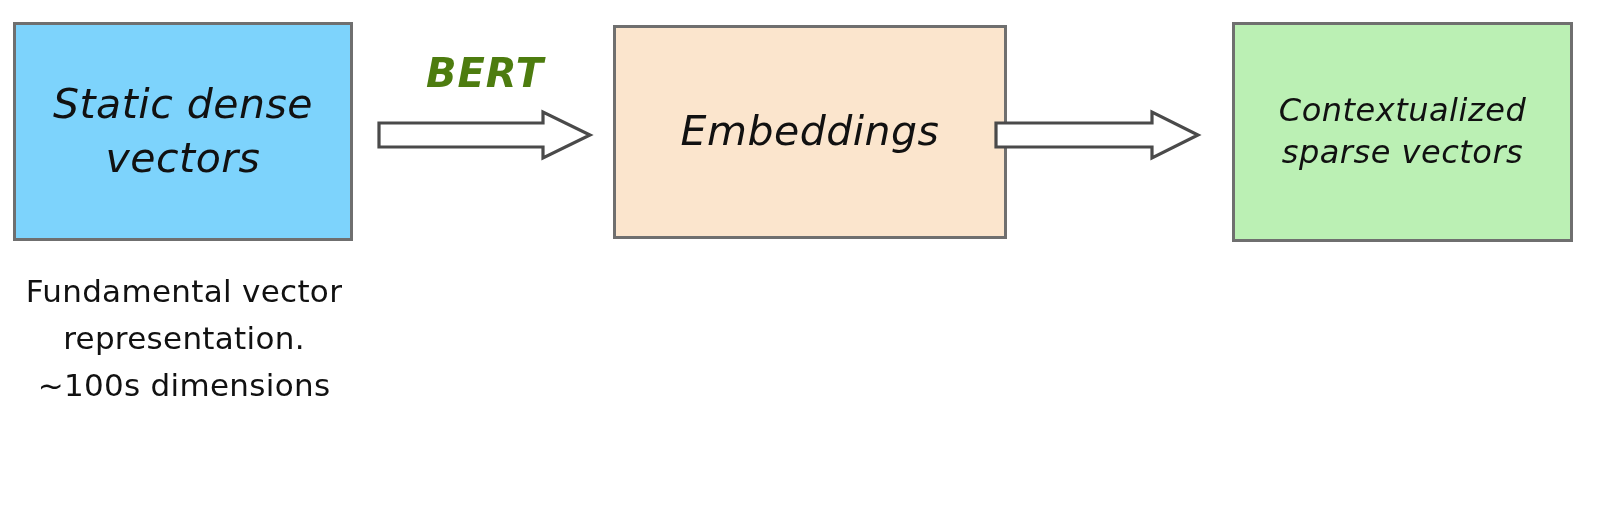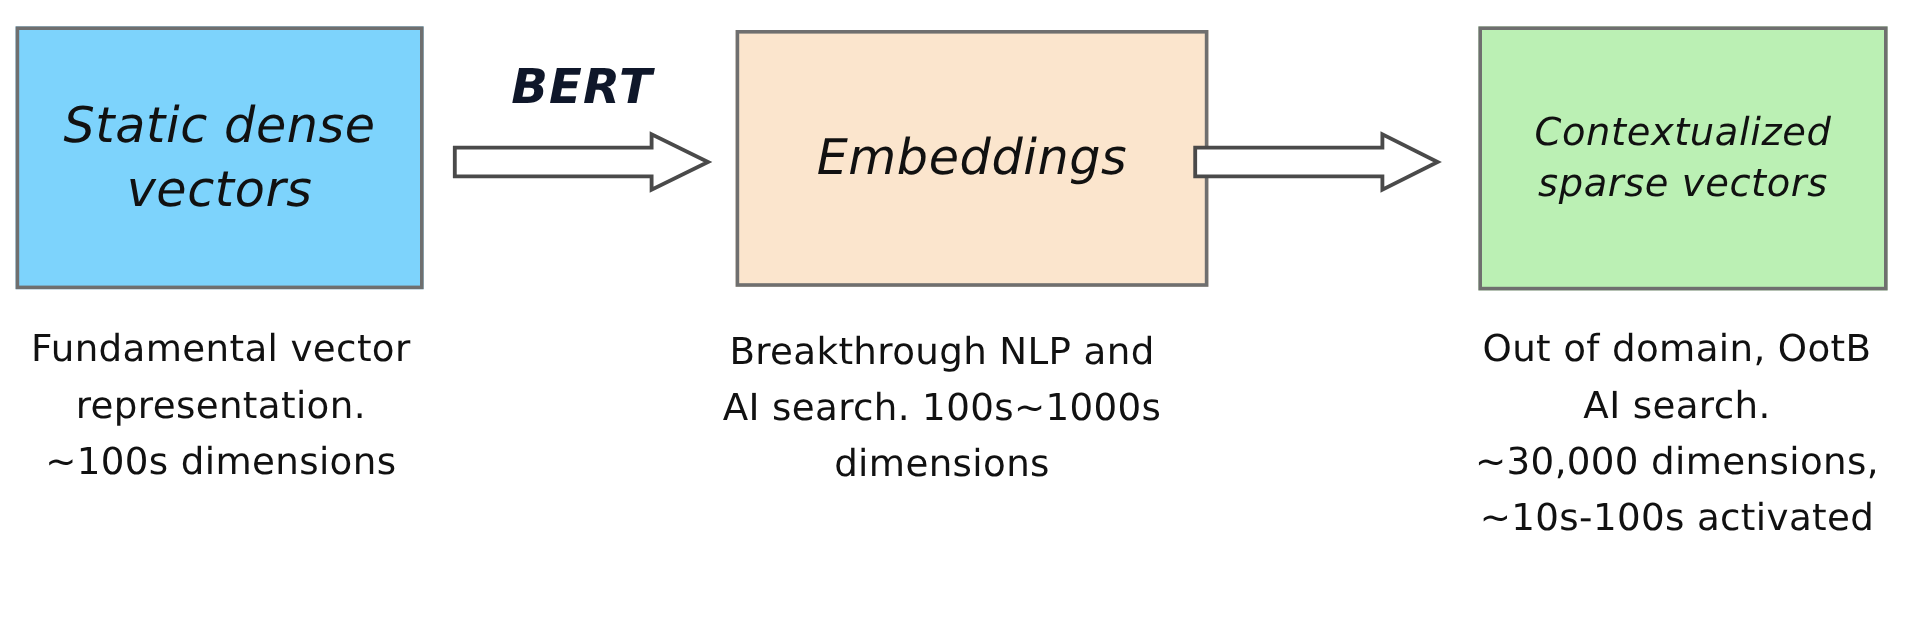--- a/index.html
+++ b/index.html
@@ -68,21 +68,21 @@
 
   .arrow-svg { display: block; width: 100%; height: 100%; }
 
   
   .arrow-label {
     position: absolute;
     font-family: "DejaVu Sans", sans-serif;
     font-style: italic;
     font-weight: 700;
     font-size: 40px;
-    color: #0f172a;
+    color: #4d7c0f;
     letter-spacing: 1px;
     text-align: center;
     white-space: nowrap;
   }
   #label-bert  { left: 400px; top: 50px;  width: 170px; }
   #label-elser { left: 1000px; top: 46px; width: 180px; }
 </style>
 </head>
 <body>
 
@@ -99,32 +99,25 @@
   <div class="arrow-label" id="label-bert">BERT</div>
   <div class="arrow-group" id="arrow-bert">
     <svg class="arrow-svg" viewBox="0 0 220 60" preserveAspectRatio="none">
       <polygon points="4,18 168,18 168,7 215,30 168,53 168,42 4,42" fill="#ffffff" stroke="#4a4a4a" stroke-width="3.2" stroke-linejoin="miter"></polygon>
     </svg>
   </div>
 
   <div class="node-box" id="box-embed">
     <span class="node-label">Embeddings</span>
   </div>
-  <div class="caption" id="cap-embed">Breakthrough NLP and
-AI search. 100s~1000s
-dimensions</div>
 
   <div class="arrow-group" id="arrow-elser">
     <svg class="arrow-svg" viewBox="0 0 210 60" preserveAspectRatio="none">
       <polygon points="4,18 160,18 160,7 206,30 160,53 160,42 4,42" fill="#ffffff" stroke="#4a4a4a" stroke-width="3.2" stroke-linejoin="miter"></polygon>
     </svg>
   </div>
 
   <div class="node-box" id="box-sparse">
     <span class="node-label">Contextualized
 sparse vectors</span>
   </div>
-  <div class="caption" id="cap-sparse">Out of domain, OotB
-AI search.
-~30,000 dimensions,
-~10s-100s activated</div>
 
 </div>
 
 </body></html>

